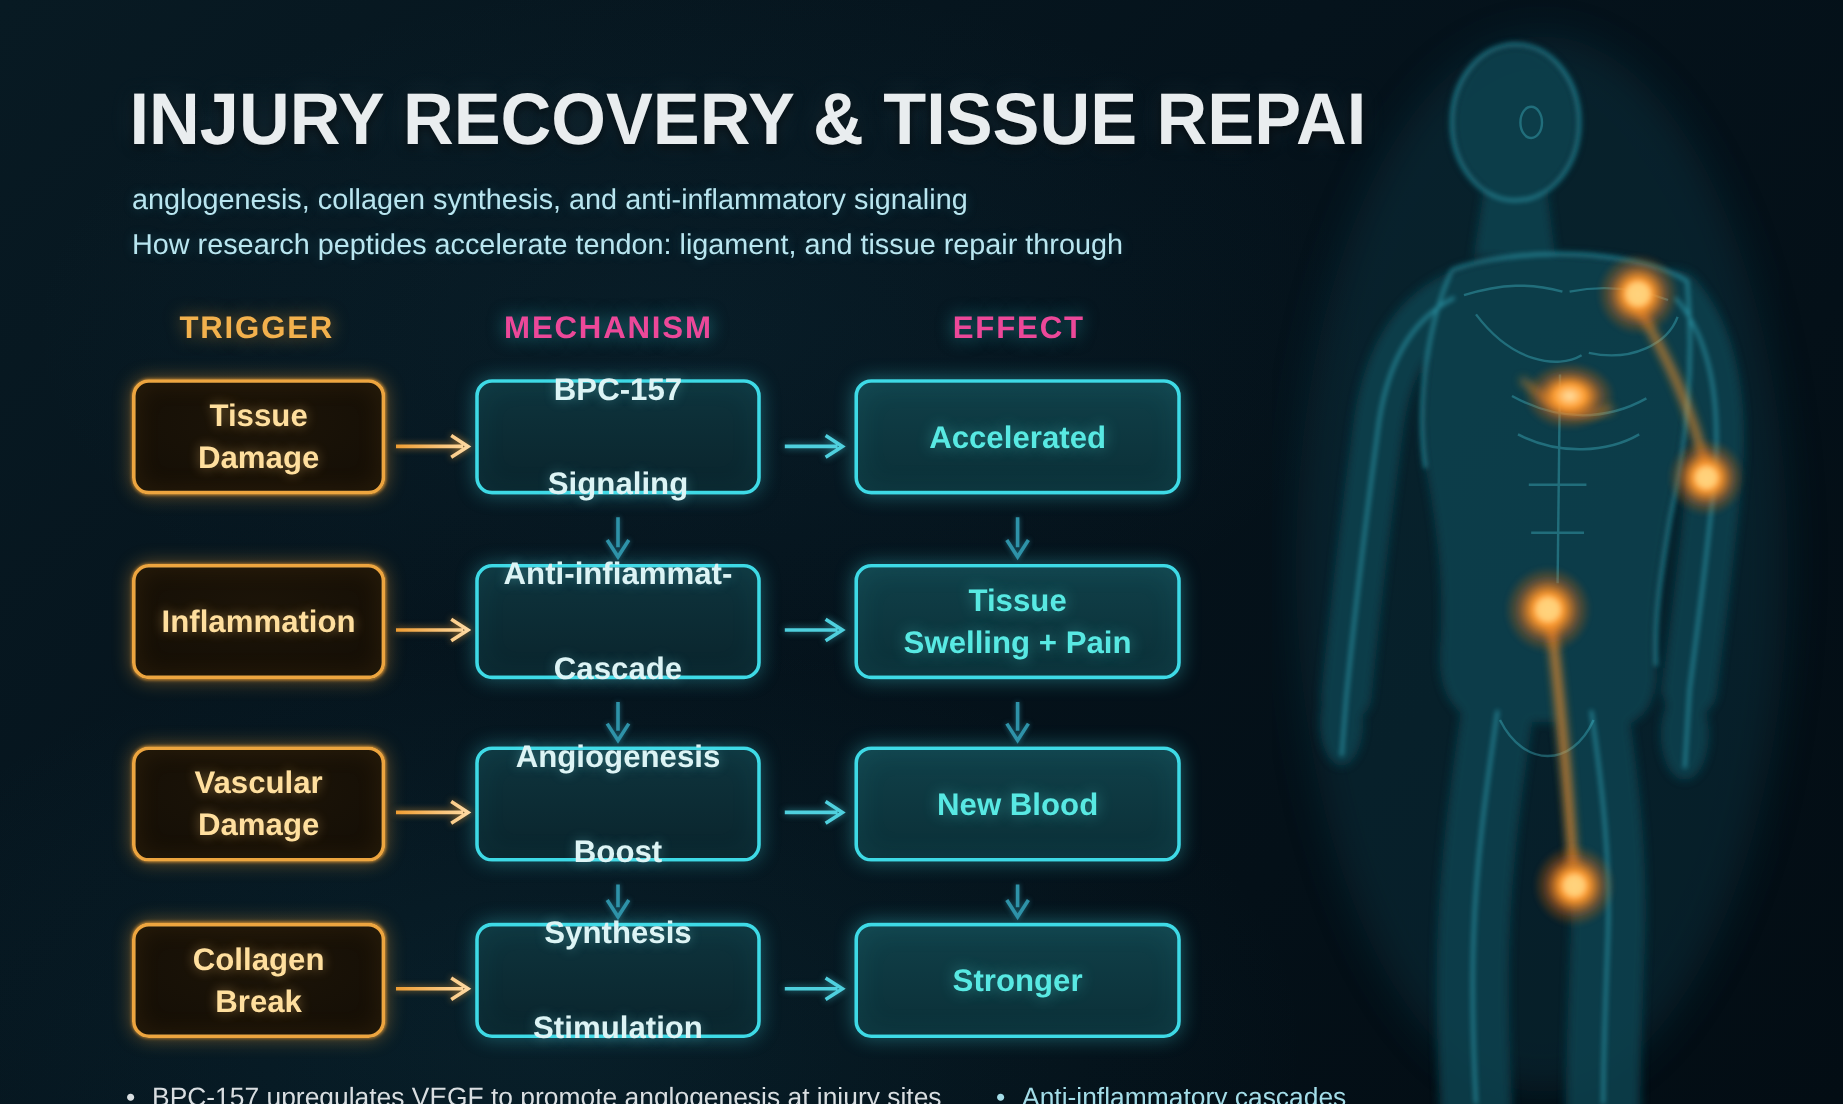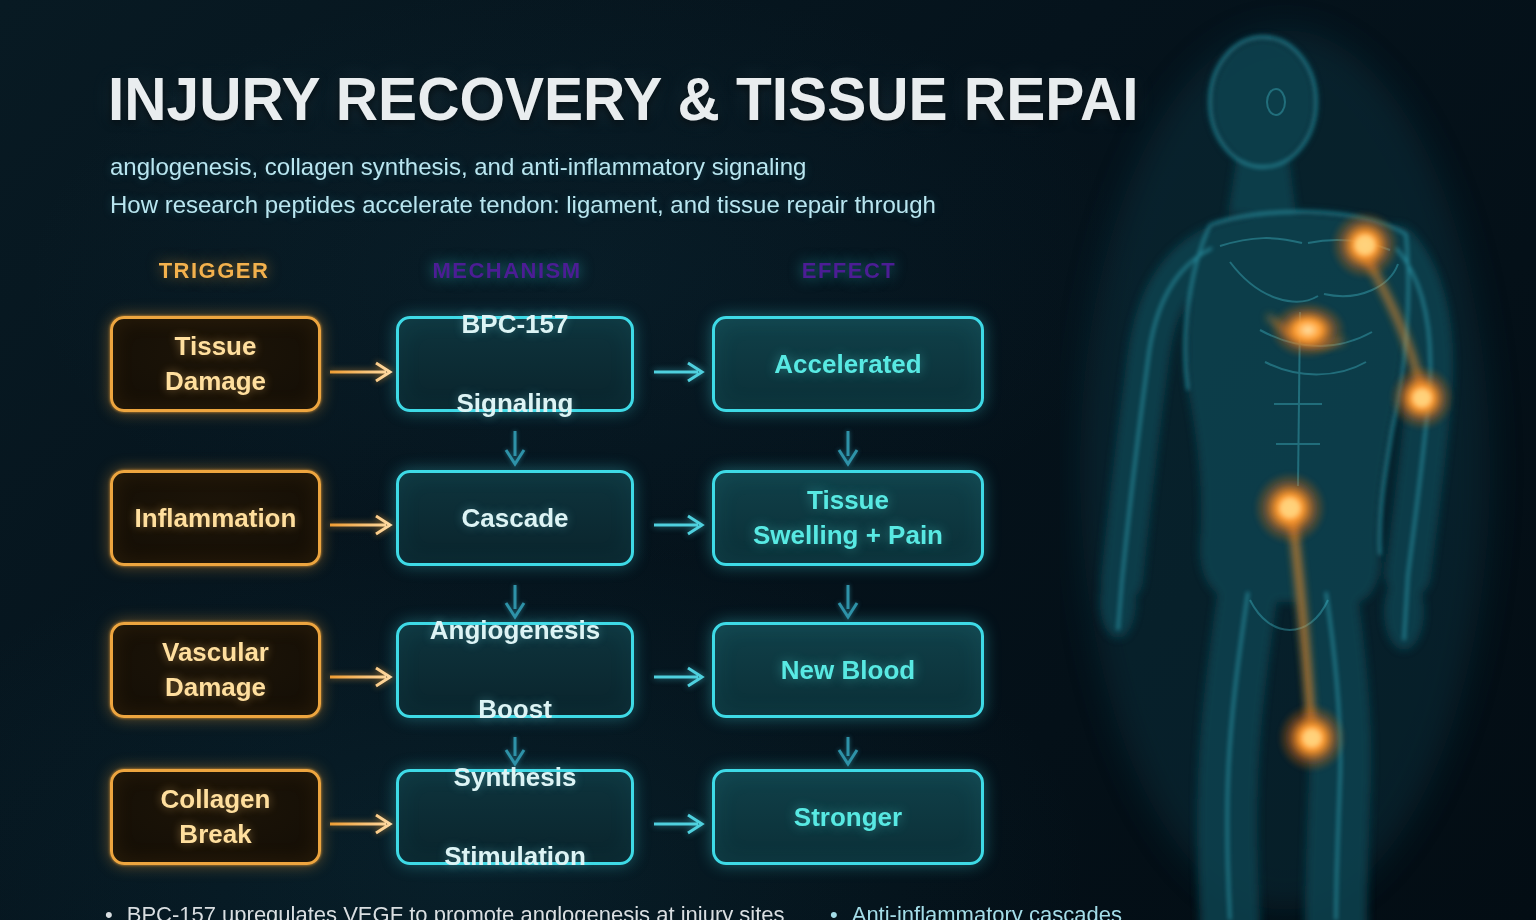--- a/index.html
+++ b/index.html
@@ -19,24 +19,24 @@
     color:#e9edef;text-shadow:0 3px 9px rgba(0,0,0,.6), 0 0 22px rgba(180,220,235,.12);
   }
   .subtitle{
     position:absolute;left:110px;top:148px;
     font-size:24px;line-height:38px;color:#b9e6f0;font-weight:400;
     text-shadow:0 0 10px rgba(80,190,215,.25);
   }
   
   .colhead{
     position:absolute;top:258px;transform:translateX(-50%);
-    font-size:22px;font-weight:bold;letter-spacing:1.5px;white-space:nowrap;
+    font-size:26px;font-weight:bold;letter-spacing:1.5px;white-space:nowrap;
   }
   .colhead.orange{color:#f3b14d;text-shadow:0 0 14px rgba(244,170,60,.55);}
-  .colhead.cyan{color:#4c1d95;text-shadow:0 0 14px rgba(60,225,235,.5);}
+  .colhead.cyan{color:#ec4899;text-shadow:0 0 14px rgba(60,225,235,.5);}
   
   .box{
     position:absolute;height:96px;border-radius:14px;box-sizing:border-box;
     display:flex;flex-direction:column;align-items:center;justify-content:center;
     font-weight:bold;font-size:26px;line-height:35px;text-align:center;
   }
   .col-t{left:110px;width:211px;}
   .col-m{left:396px;width:238px;gap:44px;}
   .col-e{left:712px;width:272px;}
   .trigger{
@@ -93,20 +93,21 @@
 </div>
 <div class="box effect col-e" style="top:316px">
   <div>Accelerated</div>
 </div>
 
 <div class="box trigger col-t" style="top:470px">
   <div>Inflammation</div>
   <div></div>
 </div>
 <div class="box mech col-m" style="top:470px">
+  <div>Anti-infiammat-</div>
   <div>Cascade</div>
 </div>
 <div class="box effect col-e" style="top:470px">
   <div>Tissue</div>
   <div>Swelling + Pain</div>
 </div>
 
 <div class="box trigger col-t" style="top:622px">
   <div>Vascular</div>
   <div>Damage</div>

